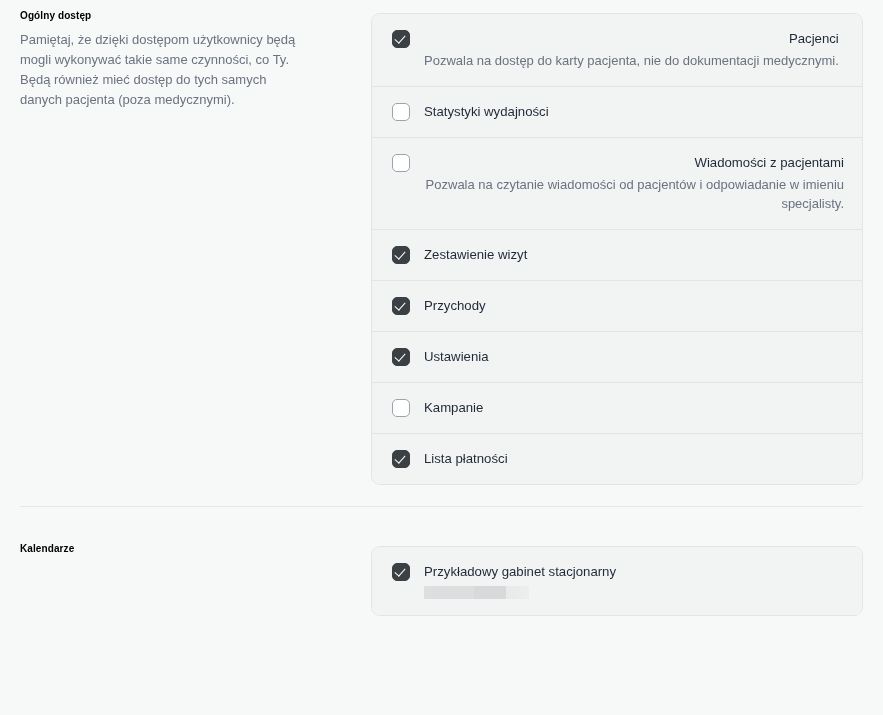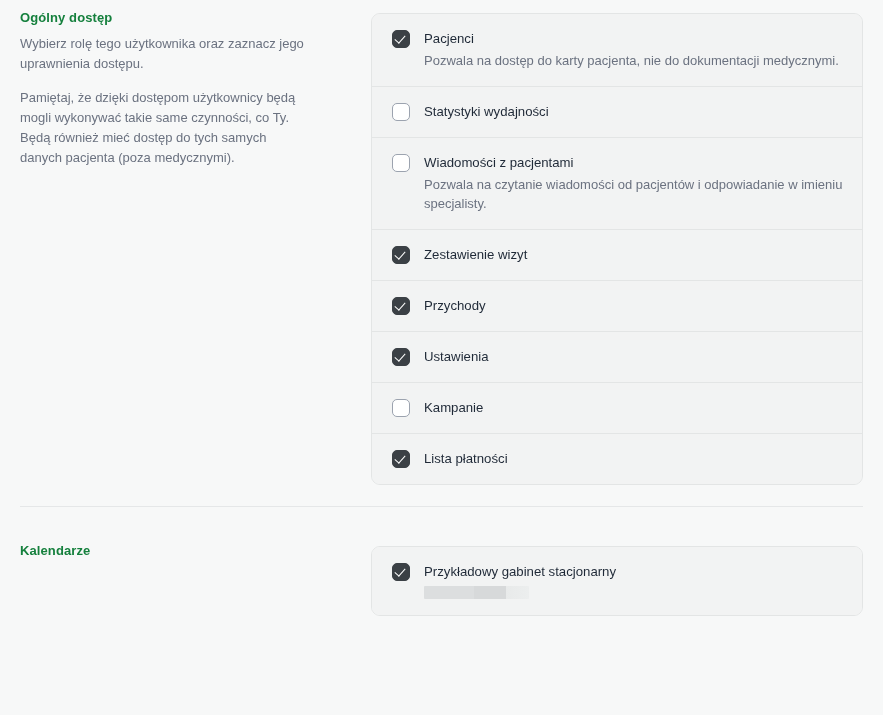--- a/index.html
+++ b/index.html
@@ -31,27 +31,28 @@
   }
   .section-aside {
     width: 351px;
     flex: 0 0 351px;
     padding-top: 10px;
     padding-right: 24px;
   }
   .section-main {
     flex: 1 1 auto;
     padding-top: 13px;
+    text-align: right;
   }
 
   .section-title {
     margin: 0 0 9px 0;
-    font-size: 13px;
+    font-size: 10px;
     font-weight: bold;
-    color: #15803d;
+    color: #000000;
     letter-spacing: 0.1px;
   }
   .section-desc {
     margin: 0 0 14px 0;
     font-size: 13px;
     line-height: 20px;
     color: #6b7280;
     max-width: 290px;
   }
   .section-desc:last-child { margin-bottom: 0; }
@@ -145,21 +146,20 @@
 </style>
 </head>
 <body>
 
 <div class="page">
 
   <div class="section block-access">
 
     <div class="section-aside">
       <h2 class="section-title">Ogólny dostęp</h2>
-      <p class="section-desc">Wybierz rolę tego użytkownika oraz zaznacz jego uprawnienia dostępu.</p>
       <p class="section-desc">Pamiętaj, że dzięki dostępom użytkownicy będą mogli wykonywać takie same czynności, co Ty. Będą również mieć dostęp do tych samych danych pacjenta (poza medycznymi).</p>
     </div>
 
     <div class="section-main">
       <div class="panel">
 
         <div class="panel-row">
           <span class="checkbox checked"></span>
           <div class="row-body">
             <div class="row-label">Pacjenci</div>

